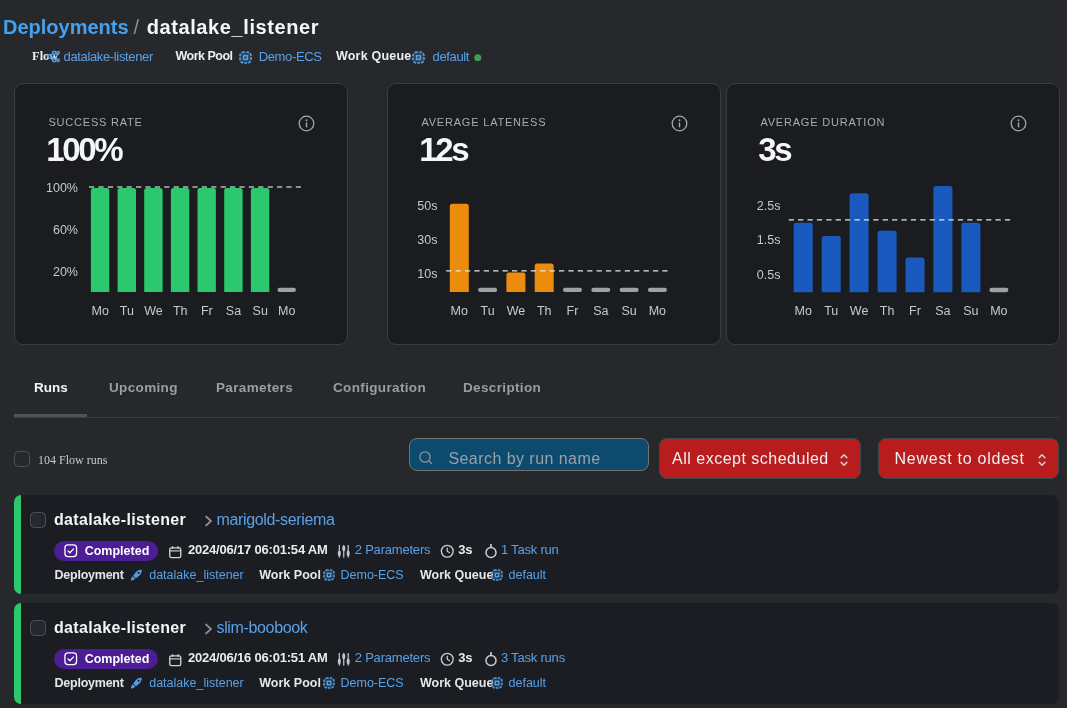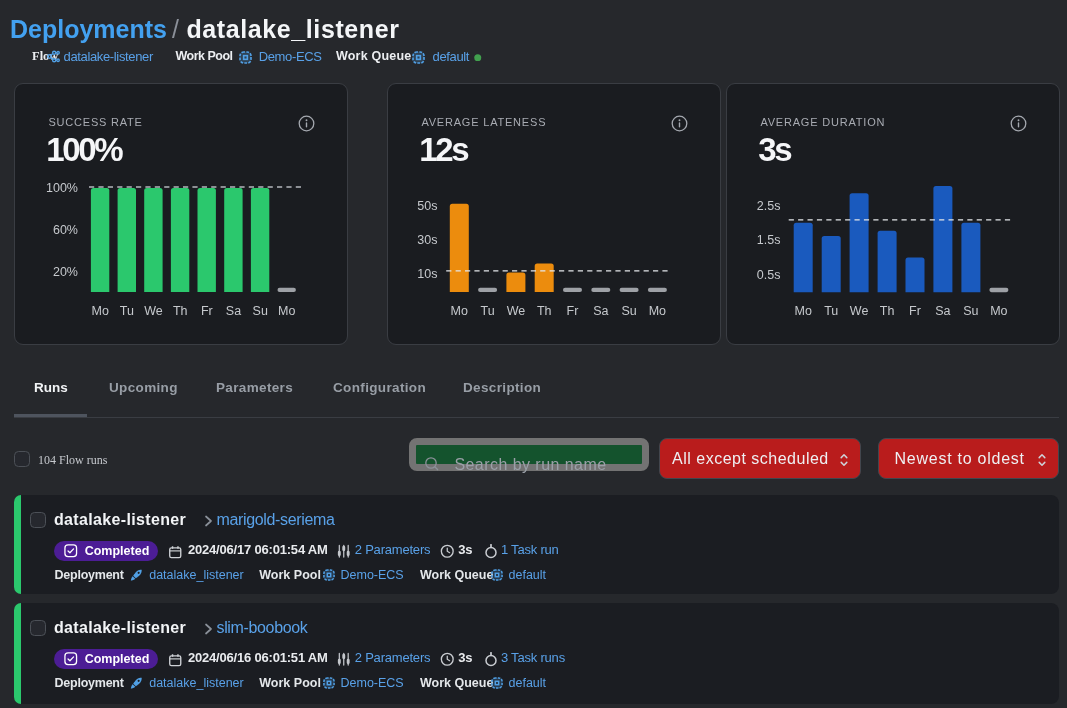--- a/index.html
+++ b/index.html
@@ -2,39 +2,39 @@
 <html><head>
 <meta charset="utf-8">
 <style>
   * { margin:0; padding:0; box-sizing:border-box; }
   svg { display:block; }
   html,body { width:1067px; height:708px; background:#26282c; overflow:hidden;
     font-family:"Liberation Sans", sans-serif; }
   body { position:relative; }
   .abs { position:absolute; line-height:1; }
   .ic { position:absolute; line-height:0; }
-  #h1 { position:absolute; left:10px; top:16.5px; font-size:25px; font-weight:bold; color:#f4f6f8; line-height:1; }
+  #h1 { position:absolute; left:3px; top:16.5px; font-size:20px; font-weight:bold; color:#f4f6f8; line-height:1; }
   #h1 .bc { color:#43a1f0; }
   #h1 .sl { color:#8b9099; padding:0 7.5px 0 5px; font-weight:normal; }
   #h1 .nm { letter-spacing:0.6px; }
   .blbl { font-size:12.5px; font-weight:bold; color:#eceef1; }
   .blnk { font-size:13px; letter-spacing:-0.35px; color:#59a1e8; }
   .card { position:absolute; top:83px; width:334px; height:262px; background:#1a1c20;
           border:1px solid #3a3d43; border-radius:9px; }
   .card .ttl { position:absolute; left:33.4px; top:32.5px; font-size:11px; letter-spacing:0.8px; color:#a8abb2; line-height:1; }
   .card .val { position:absolute; left:31.3px; top:48.6px; font-size:33px; letter-spacing:-2.4px; font-weight:bold; color:#f5f6f8; line-height:1; }
   .card .info { position:absolute; left:282.7px; top:31.2px; line-height:0; }
   .tick { font-size:12.5px; fill:#c6c9cd; font-family:"Liberation Sans",sans-serif; }
   .tab { position:absolute; top:380.8px; font-size:13.5px; font-weight:bold; color:#989ea6; letter-spacing:0.35px; line-height:1; }
   .tab.on { color:#f2f4f6; letter-spacing:0; }
   #tabind { position:absolute; left:14px; top:413.5px; width:73px; height:3.5px; background:#4e545e; }
   #tabline { position:absolute; left:14px; top:416.5px; width:1045px; height:1px; background:#3a3d43; }
   .cbx { position:absolute; width:16px; height:16px; border:1.5px solid #4c5057; border-radius:4.5px; background:#26282e; }
   #nruns { left:38px; top:453.8px; font-family:Liberation Serif, serif; font-size:12px; color:#c6c9ce; }
-  #search { position:absolute; left:409px; top:438px; width:240px; height:33px; background:#14532d; border:7px solid #737373; border-radius:8px; }
+  #search { position:absolute; left:409px; top:438px; width:240px; height:33px; background:#0c4a6e; border:1px solid #737373; border-radius:8px; }
   #search .ph { position:absolute; left:38.4px; top:12.4px; font-size:16px; letter-spacing:0.45px; color:#9ba0a8; line-height:1; }
   #search .mg { position:absolute; left:8px; top:11px; line-height:0; }
   .sel { position:absolute; top:438px; height:41px; background:#b91c1c; border:1px solid #42464d; border-radius:8px; }
   .sel .tx { position:absolute; left:12px; top:12.4px; font-size:16px; letter-spacing:0.5px; color:#eef0f3; line-height:1; }
   .sel .ch { position:absolute; right:11.5px; top:13.5px; line-height:0; }
   .run { position:absolute; left:14px; width:1045px; height:100px; background:#1b1d22; border-radius:8px; }
   .run .bar { position:absolute; left:0; top:0; width:7px; height:100%; background:#2bc86d; border-radius:8px 0 0 8px; }
   .run .cb { left:15.5px; top:17.5px; }
   .t1b { font-size:16px; font-weight:bold; color:#f2f4f6; letter-spacing:0.35px; }
   .t1l { font-size:16px; color:#59a1e8; letter-spacing:-0.35px; }

